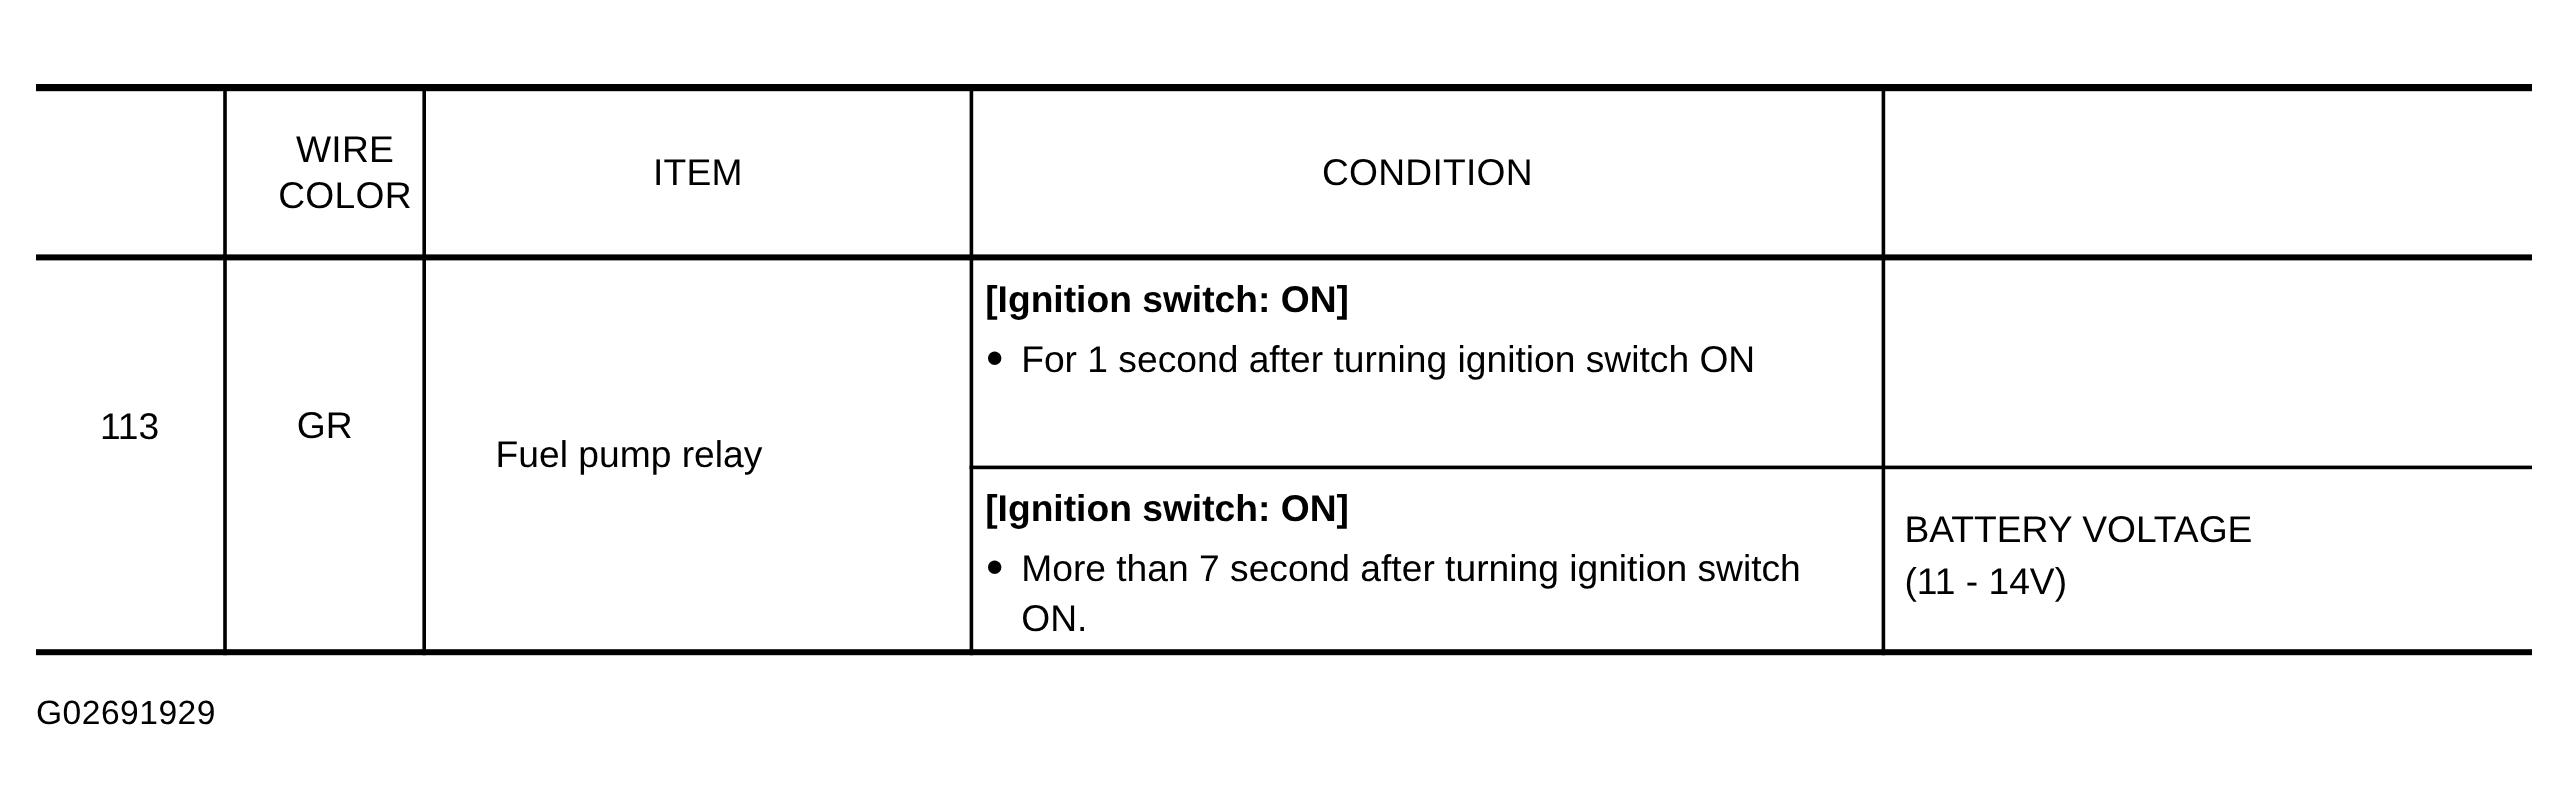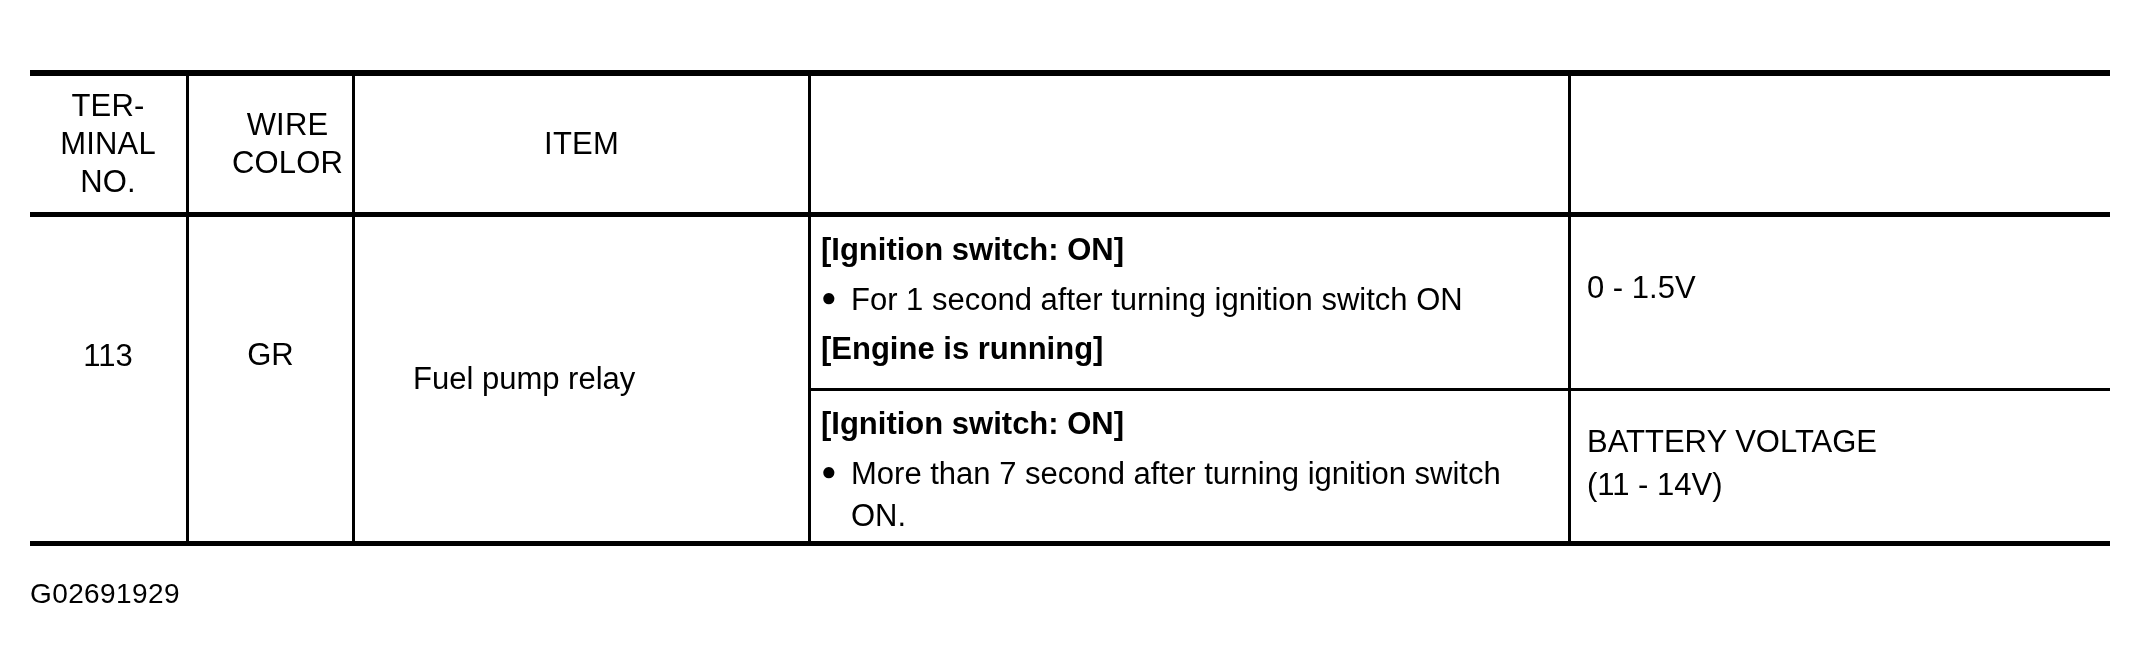--- a/index.html
+++ b/index.html
@@ -175,65 +175,57 @@
     <div class="rule-h rule-top"></div>
     <div class="rule-h rule-mid"></div>
     <div class="rule-h rule-bottom"></div>
     <div class="rule-sub"></div>
 
     <div class="rule-v col-1"></div>
     <div class="rule-v col-2"></div>
     <div class="rule-v col-3"></div>
     <div class="rule-v col-4"></div>
 
-    <div class="hdr hdr-terminal">
-      <div>
-        <span>TER-</span><br>
-        <span>MINAL</span><br>
-        <span>NO.</span>
-      </div>
-    </div>
 
     <div class="hdr hdr-wire">
       <div>
         <span>WIRE</span><br>
         <span>COLOR</span>
       </div>
     </div>
 
     <div class="hdr hdr-item">
       <span>ITEM</span>
     </div>
 
+    <div class="hdr hdr-cond">
+      <span>CONDITION</span>
+    </div>
 
 
     <div class="cell cell-terminal">
       <span>113</span>
     </div>
 
     <div class="cell cell-wire">
       <span>GR</span>
     </div>
 
     <div class="cell cell-item">
       <span>Fuel pump relay</span>
     </div>
 
     <div class="cell cell-cond-1">
       <span class="cond-line bold">[Ignition switch: ON]</span>
       <div class="bullet-row">
         <span class="bullet-dot">●</span>
         <span class="bullet-text nowrap">For 1 second after turning ignition switch ON</span>
       </div>
-      <span class="cond-line bold">[Engine is running]</span>
-    </div>
-
-    <div class="cell cell-data-1">
-      <span class="data-line">0 - 1.5V</span>
-    </div>
+    </div>
+
 
     <div class="cell cell-cond-2">
       <span class="cond-line bold">[Ignition switch: ON]</span>
       <div class="bullet-row">
         <span class="bullet-dot">●</span>
         <span class="bullet-text">More than 7 second after turning ignition switch ON.</span>
       </div>
     </div>
 
     <div class="cell cell-data-2">

